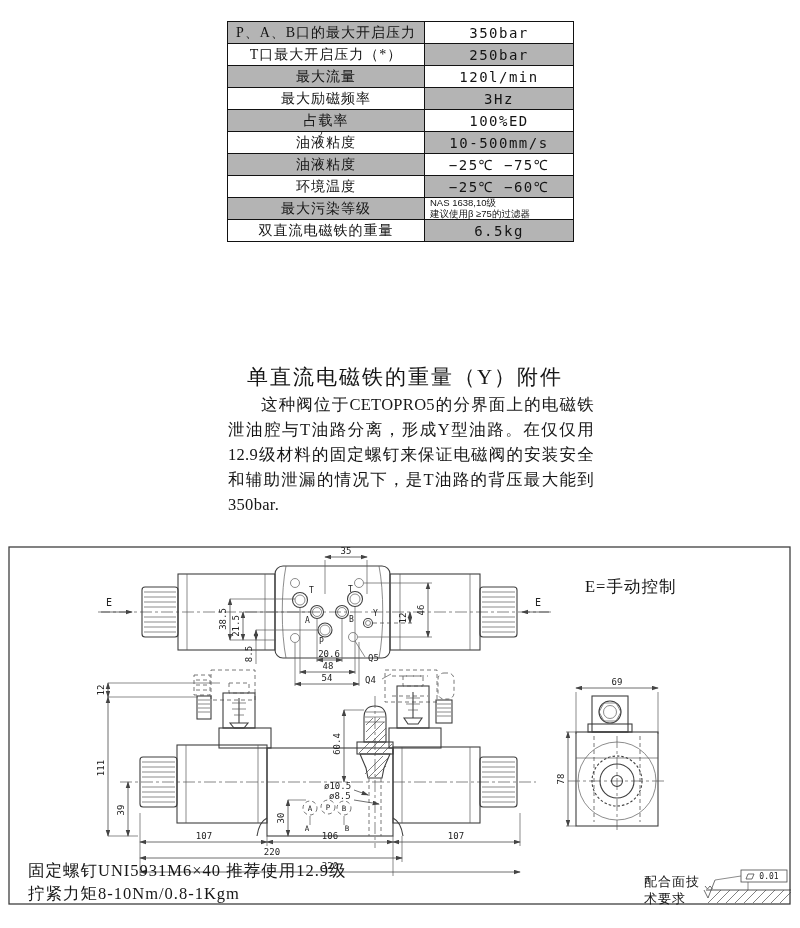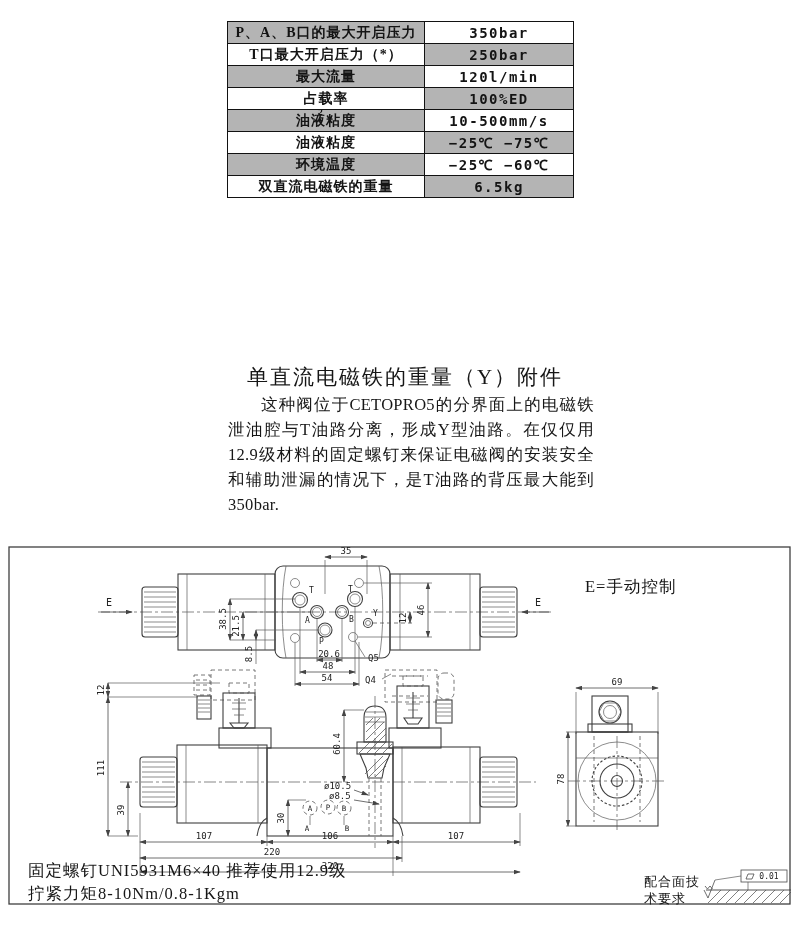--- a/index.html
+++ b/index.html
@@ -7,21 +7,21 @@
     width:800px;height:928px;position:relative;background:#ffffff;
     font-family:"Liberation Serif", serif;color:#1a1a1a;overflow:hidden;
   }
   
   .spec-table{
     position:absolute;left:227px;top:21px;border-collapse:collapse;
     table-layout:fixed;
   }
   .spec-table td{
     border:1.6px solid #121212;text-align:center;vertical-align:middle;
-    font-weight:bold;color:#141414;padding:0;height:21px;
+    font-weight:normal;color:#141414;padding:0;height:21px;
   }
   .spec-table td.lbl{width:196px;font-size:14px;letter-spacing:1px;position:relative;}
   .spec-table td.val{
     width:148px;font-family:"DejaVu Sans Mono", monospace;
     font-size:14px;letter-spacing:1.5px;
   }
   .spec-table tr:nth-child(odd)  td.lbl{background:#b4b4b4;}
   .spec-table tr:nth-child(odd)  td.val{background:#ffffff;}
   .spec-table tr:nth-child(even) td.lbl{background:#ffffff;}
   .spec-table tr:nth-child(even) td.val{background:#b4b4b4;}
@@ -71,36 +71,47 @@
   </tr>
   <tr>
     <td class="lbl">T口最大开启压力（*）</td>
     <td class="val">250bar</td>
   </tr>
   <tr>
     <td class="lbl">最大流量</td>
     <td class="val">120l/min</td>
   </tr>
   <tr>
+    <td class="lbl">最大励磁频率</td>
+    <td class="val">3Hz</td>
+  </tr>
+  <tr>
     <td class="lbl">占载率</td>
     <td class="val">100%ED</td>
   </tr>
   <tr>
     <td class="lbl">
       <span>油液粘度</span><span class="lbl-sup">2</span>
     </td>
     <td class="val">10-500mm/s</td>
   </tr>
   <tr>
     <td class="lbl">油液粘度</td>
     <td class="val">−25℃ −75℃</td>
   </tr>
   <tr>
     <td class="lbl">环境温度</td>
     <td class="val">−25℃ −60℃</td>
+  </tr>
+  <tr>
+    <td class="lbl">最大污染等级</td>
+    <td class="val">
+      <span class="vsmall">NAS 1638,10级</span>
+      <span class="vsmall">建议使用β ≥75的过滤器</span>
+    </td>
   </tr>
   <tr>
     <td class="lbl">双直流电磁铁的重量</td>
     <td class="val">6.5kg</td>
   </tr>
 </tbody>
   </table>
 
 <div class="sec-title">单直流电磁铁的重量（Y）附件</div>
 <div class="sec-body">这种阀位于CETOPRO5的分界面上的电磁铁泄油腔与T油路分离，形成Y型油路。在仅仅用12.9级材料的固定螺钉来保证电磁阀的安装安全和辅助泄漏的情况下，是T油路的背压最大能到350bar.</div>

